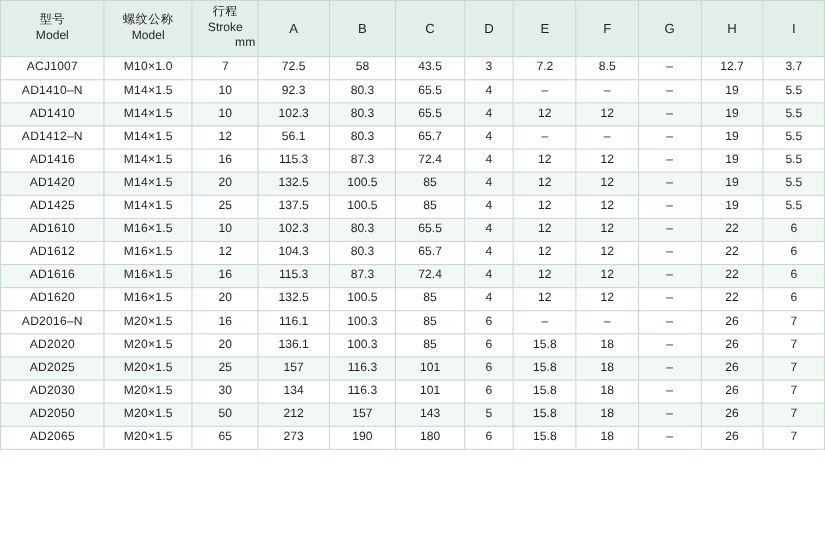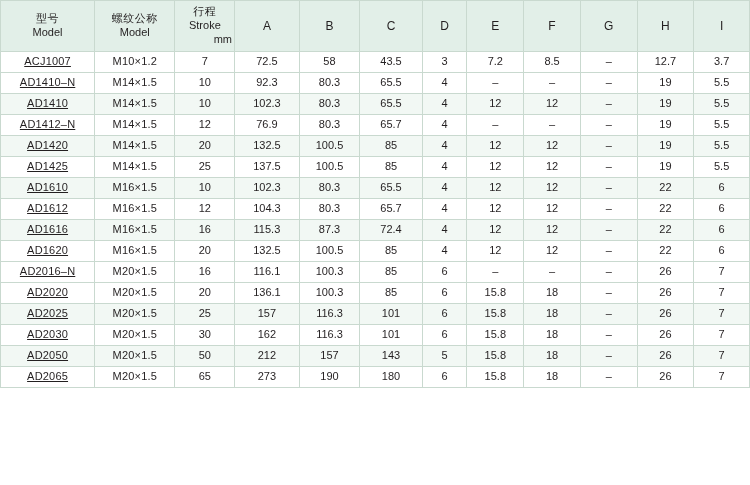--- a/index.html
+++ b/index.html
@@ -60,21 +60,20 @@
     height: 20px;
   }
   table.spec tbody tr.odd td {
     background: #ffffff;
   }
   table.spec tbody tr.even td {
     background: #f2f8f4;
   }
   table.spec tbody td.model {
     letter-spacing: 0.2px;
-    text-decoration: underline;
   }
   table.spec tbody td.thread {
     letter-spacing: 0.2px;
   }
   
   col.c-model  { width: 88px; }
   col.c-thread { width: 75px; }
   col.c-stroke { width: 56px; }
   col.c-a      { width: 60px; }
   col.c-b      { width: 57px; }
@@ -127,21 +126,21 @@
         <th class="letter">E</th>
         <th class="letter">F</th>
         <th class="letter">G</th>
         <th class="letter">H</th>
         <th class="letter">I</th>
       </tr>
     </thead>
     <tbody id="spec-body">
         <tr class="odd">
           <td class="model">ACJ1007</td>
-          <td class="thread">M10×1.2</td>
+          <td class="thread">M10×1.0</td>
           <td>7</td>
           <td>72.5</td>
           <td>58</td>
           <td>43.5</td>
           <td>3</td>
           <td>7.2</td>
           <td>8.5</td>
           <td>–</td>
           <td>12.7</td>
           <td>3.7</td>
@@ -171,26 +170,40 @@
           <td>12</td>
           <td>12</td>
           <td>–</td>
           <td>19</td>
           <td>5.5</td>
         </tr>
         <tr class="odd">
           <td class="model">AD1412–N</td>
           <td class="thread">M14×1.5</td>
           <td>12</td>
-          <td>76.9</td>
+          <td>56.1</td>
           <td>80.3</td>
           <td>65.7</td>
           <td>4</td>
           <td>–</td>
           <td>–</td>
+          <td>–</td>
+          <td>19</td>
+          <td>5.5</td>
+        </tr>
+        <tr class="odd">
+          <td class="model">AD1416</td>
+          <td class="thread">M14×1.5</td>
+          <td>16</td>
+          <td>115.3</td>
+          <td>87.3</td>
+          <td>72.4</td>
+          <td>4</td>
+          <td>12</td>
+          <td>12</td>
           <td>–</td>
           <td>19</td>
           <td>5.5</td>
         </tr>
         <tr class="even">
           <td class="model">AD1420</td>
           <td class="thread">M14×1.5</td>
           <td>20</td>
           <td>132.5</td>
           <td>100.5</td>
@@ -311,21 +324,21 @@
           <td>15.8</td>
           <td>18</td>
           <td>–</td>
           <td>26</td>
           <td>7</td>
         </tr>
         <tr class="odd">
           <td class="model">AD2030</td>
           <td class="thread">M20×1.5</td>
           <td>30</td>
-          <td>162</td>
+          <td>134</td>
           <td>116.3</td>
           <td>101</td>
           <td>6</td>
           <td>15.8</td>
           <td>18</td>
           <td>–</td>
           <td>26</td>
           <td>7</td>
         </tr>
         <tr class="even">

